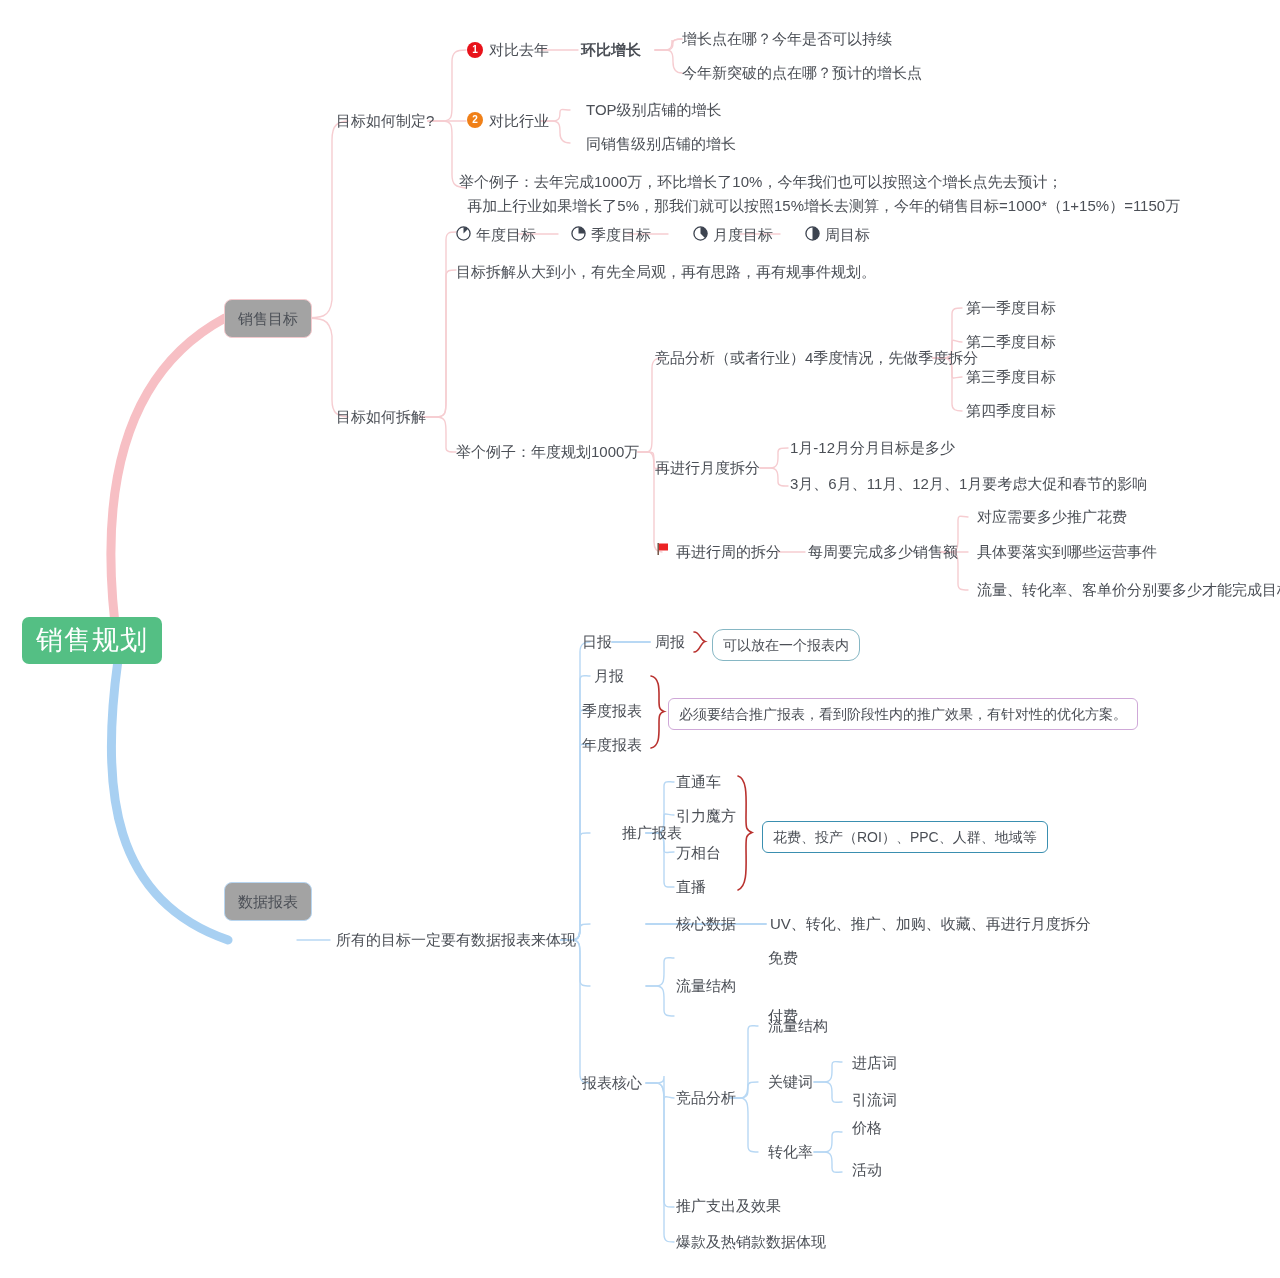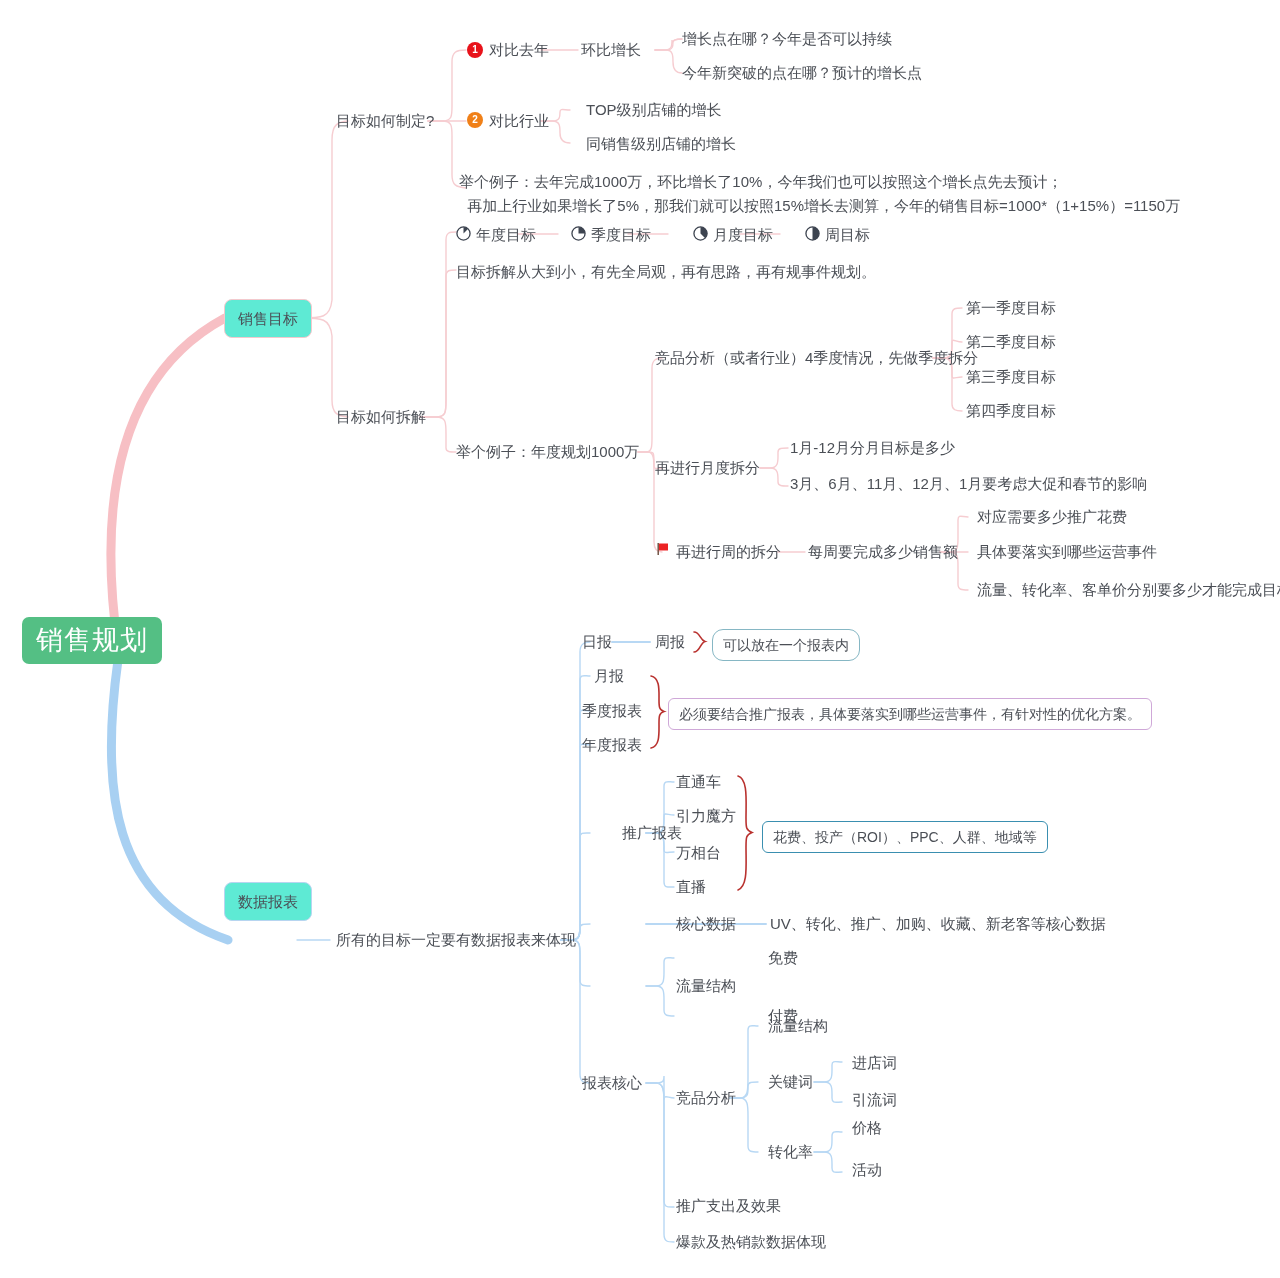--- a/index.html
+++ b/index.html
@@ -34,21 +34,21 @@
     line-height:27px;
     padding:10px 14px;
     border-radius:7px;
     letter-spacing:1px;
     white-space:nowrap;
   }
 
   
   .boxnode{
     position:absolute;
-    background:#5eead4;
+    background:#a3a3a3;
     font-size:15px;
     line-height:19px;
     padding:9px 13px;
     border-radius:8px;
     border:1px solid #f3c9cd;
     color:#4b4f56;
     white-space:nowrap;
   }
   .boxnode.blue{border-color:#b7d5f0;}
 
@@ -190,21 +190,21 @@
 
   <div class="node" style="left:336px;top:111px;">目标如何制定?</div>
   <div class="node" style="left:336px;top:407px;">目标如何拆解</div>
 
   <div class="badge red" style="left:467px;top:42px;">1</div>
   <div class="node" style="left:489px;top:40px;">对比去年</div>
 
   <div class="badge orange" style="left:467px;top:112px;">2</div>
   <div class="node" style="left:489px;top:111px;">对比行业</div>
 
-  <div class="node" style="left:581px;top:40px;">环比增长</div>
+  <div class="node" style="left:581px;top:40px;font-weight:bold;">环比增长</div>
   <div class="node" style="left:682px;top:29px;">增长点在哪？今年是否可以持续</div>
   <div class="node" style="left:682px;top:63px;">今年新突破的点在哪？预计的增长点</div>
 
   <div class="node" style="left:586px;top:100px;">TOP级别店铺的增长</div>
   <div class="node" style="left:586px;top:134px;">同销售级别店铺的增长</div>
 
   <div class="node multiline" style="left:459px;top:170px;">举个例子：去年完成1000万，环比增长了10%，今年我们也可以按照这个增长点先去预计；
   再加上行业如果增长了5%，那我们就可以按照15%增长去测算，今年的销售目标=1000*（1+15%）=1150万</div>
 
   <div class="pieicon" style="left:456px;top:226px;">
@@ -273,36 +273,36 @@
   <div class="node" style="left:582px;top:701px;">季度报表</div>
   <div class="node" style="left:582px;top:735px;">年度报表</div>
 
   <div class="node" style="left:582px;top:823px;padding-left:40px;">推广报表</div>
   <div class="node" style="left:676px;top:772px;">直通车</div>
   <div class="node" style="left:676px;top:806px;">引力魔方</div>
   <div class="node" style="left:676px;top:843px;">万相台</div>
   <div class="node" style="left:676px;top:877px;">直播</div>
 
   <div class="node" style="left:676px;top:914px;">核心数据</div>
-  <div class="node" style="left:770px;top:914px;">UV、转化、推广、加购、收藏、新老客等核心数据</div>
+  <div class="node" style="left:770px;top:914px;">UV、转化、推广、加购、收藏、再进行月度拆分</div>
 
   <div class="node" style="left:676px;top:976px;">流量结构</div>
   <div class="node" style="left:768px;top:948px;">免费</div>
   <div class="node" style="left:768px;top:1006px;">付费</div>
 
   <div class="node" style="left:582px;top:1073px;">报表核心</div>
   <div class="node" style="left:676px;top:1088px;">竞品分析</div>
   <div class="node" style="left:768px;top:1016px;">流量结构</div>
   <div class="node" style="left:768px;top:1072px;">关键词</div>
   <div class="node" style="left:852px;top:1053px;">进店词</div>
   <div class="node" style="left:852px;top:1090px;">引流词</div>
   <div class="node" style="left:768px;top:1142px;">转化率</div>
   <div class="node" style="left:852px;top:1118px;">价格</div>
   <div class="node" style="left:852px;top:1160px;">活动</div>
 
   <div class="node" style="left:676px;top:1196px;">推广支出及效果</div>
   <div class="node" style="left:676px;top:1232px;">爆款及热销款数据体现</div>
 
   <div class="sumbox" style="left:712px;top:629px;border-radius:11px;">可以放在一个报表内</div>
-  <div class="sumbox violet" style="left:668px;top:698px;">必须要结合推广报表，具体要落实到哪些运营事件，有针对性的优化方案。</div>
+  <div class="sumbox violet" style="left:668px;top:698px;">必须要结合推广报表，看到阶段性内的推广效果，有针对性的优化方案。</div>
   <div class="sumbox" style="left:762px;top:821px;border-color:#3a8fb0;">花费、投产（ROI）、PPC、人群、地域等</div>
 
 </div>
 
 </body></html>

